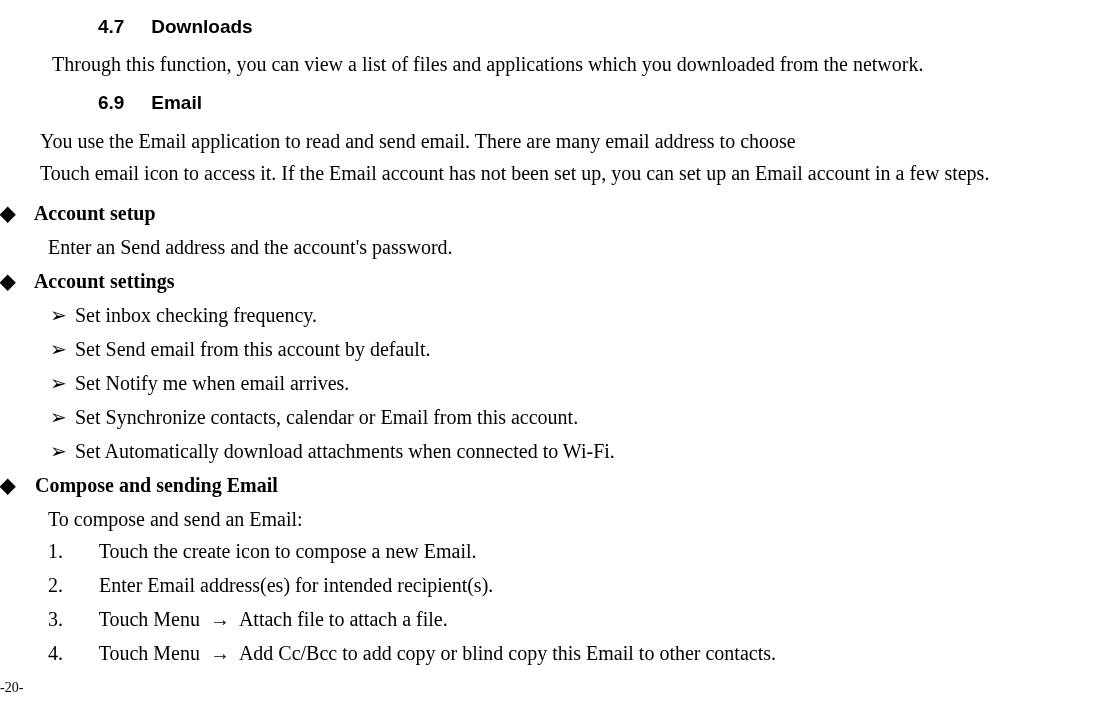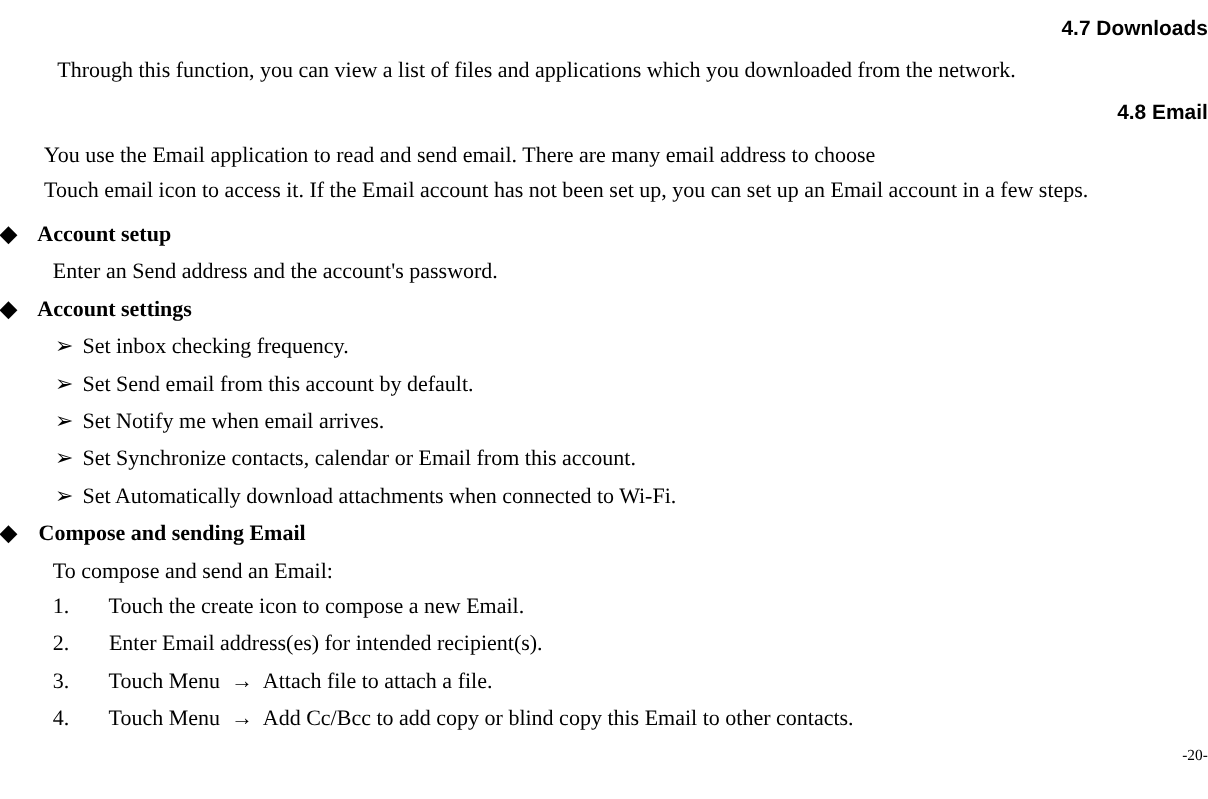--- a/index.html
+++ b/index.html
@@ -11,21 +11,20 @@
     color: #000;
     background: #fff;
     width: 1098px;
     box-sizing: border-box;
   }
   .heading {
     font-family: Arial, Helvetica, sans-serif;
     font-weight: bold;
     font-size: 19px;
     margin: 2px 0 6px 98px;
-    text-align: right;
   }
   .heading .num { display: inline-block; width: 48px; }
   .para {
     text-align: justify;
     margin: 4px 0 8px 0;
     padding-right: 12px;
   }
   .para.indent-1 { text-indent: 52px; padding-left: 0; }
   .para.indent-1b { text-indent: 40px; padding-left: 0; }
   .bullet-strong {
@@ -55,37 +54,37 @@
     margin-left: 48px;
     margin-top: 0;
     margin-bottom: 2px;
     font-family: Liberation Serif, serif;
   }
   .numlist .num {
     display: inline-block;
     width: 46px;
   }
   .pagenum {
-    text-align: right;
+    text-align: left;
     font-size: 14px;
     font-family: "Times New Roman", serif;
     margin-top: 8px;
   }
 </style>
 </head>
 <body>
 
 <div class="heading">
   <span class="num">4.7</span>
   <span>Downloads</span>
 </div>
 <p class="para indent-1">Through this function, you can view a list of files and applications which you downloaded from the network.</p>
 
 <div class="heading">
-  <span class="num">4.8</span>
+  <span class="num">6.9</span>
   <span>Email</span>
 </div>
 <p class="para indent-1b" style="margin-bottom:0;">You use the Email application to read and send email. There are many email address to choose</p>
 <p class="para indent-1b" style="margin-top:0;">Touch email icon to access it. If the Email account has not been set up, you can set up an Email account in a few steps.</p>
 
 <div class="bullet-strong">
   <span class="dia">◆</span>
   <span>Account setup</span>
 </div>
 <div class="sub-para">Enter an Send address and the account's password.</div>

